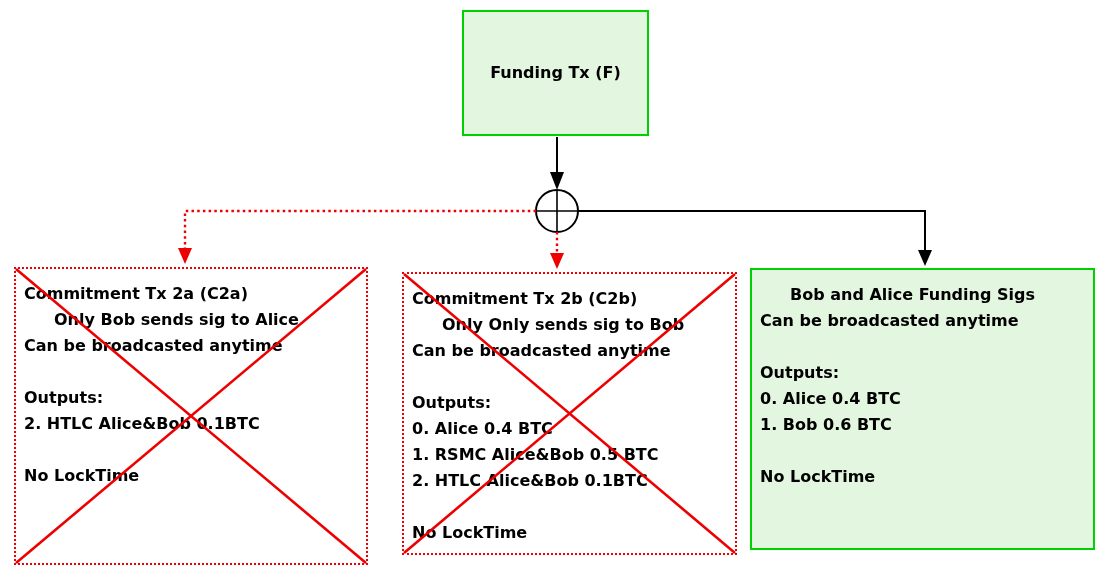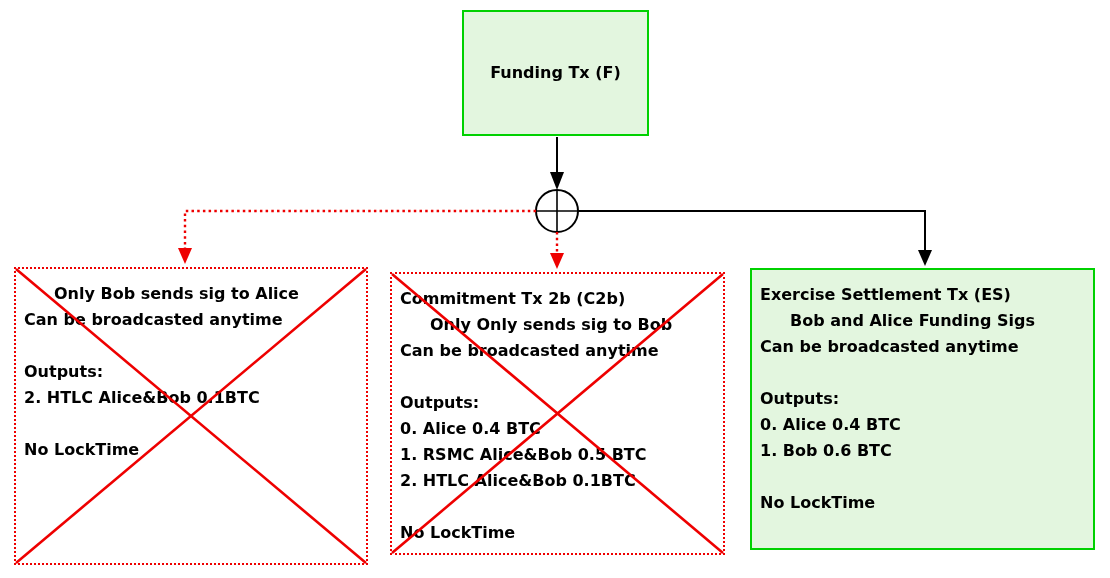--- a/index.html
+++ b/index.html
@@ -50,21 +50,21 @@
   }
   .c2a {
     left: 14px;
     top: 267px;
     width: 354px;
     height: 298px;
     border: 2px dotted var(--red, #ee0000);
     background: #ffffff;
   }
   .c2b {
-    left: 390px;
+    left: 402px;
     top: 272px;
     width: 335px;
     height: 283px;
     border: 2px dotted var(--red, #ee0000);
     background: #ffffff;
   }
   .es {
     left: 750px;
     top: 268px;
     width: 345px;
@@ -115,20 +115,21 @@
       <line x1="557" y1="232" x2="557" y2="253" style="stroke:var(--red,#ee0000);stroke-width:2.4;stroke-dasharray:2.5 3.2"></line>
       <polygon points="550,253 564,253 557,269" style="fill:var(--red,#ee0000)"></polygon>
     </g>
   </svg>
 
   <div class="node funding">
     <span>Funding Tx (F)</span>
   </div>
 
   <div class="node txbox c2a">
+    <div class="line">Commitment Tx 2a (C2a)</div>
     <div class="line indent">Only Bob sends sig to Alice</div>
     <div class="line">Can be broadcasted anytime</div>
     <div class="line"></div>
     <div class="line">Outputs:</div>
     <div class="line">2. HTLC Alice&amp;Bob 0.1BTC</div>
     <div class="line"></div>
     <div class="line">No LockTime</div>
     <svg class="crossout" viewBox="0 0 100 100" preserveAspectRatio="none">
       <line x1="0" y1="0" x2="100" y2="100" vector-effect="non-scaling-stroke" style="stroke:var(--red,#ee0000);stroke-width:2.6"></line>
       <line x1="100" y1="0" x2="0" y2="100" vector-effect="non-scaling-stroke" style="stroke:var(--red,#ee0000);stroke-width:2.6"></line>
@@ -146,21 +147,20 @@
     <div class="line">2. HTLC Alice&amp;Bob 0.1BTC</div>
     <div class="line"></div>
     <div class="line">No LockTime</div>
     <svg class="crossout" viewBox="0 0 100 100" preserveAspectRatio="none">
       <line x1="0" y1="0" x2="100" y2="100" vector-effect="non-scaling-stroke" style="stroke:var(--red,#ee0000);stroke-width:2.6"></line>
       <line x1="100" y1="0" x2="0" y2="100" vector-effect="non-scaling-stroke" style="stroke:var(--red,#ee0000);stroke-width:2.6"></line>
     </svg>
   </div>
 
   <div class="node txbox es">
-    <div class="line">Exercise Settlement Tx (ES)</div>
     <div class="line indent">Bob and Alice Funding Sigs</div>
     <div class="line">Can be broadcasted anytime</div>
     <div class="line"></div>
     <div class="line">Outputs:</div>
     <div class="line">0. Alice 0.4 BTC</div>
     <div class="line">1. Bob 0.6 BTC</div>
     <div class="line"></div>
     <div class="line">No LockTime</div>
   </div>
 

